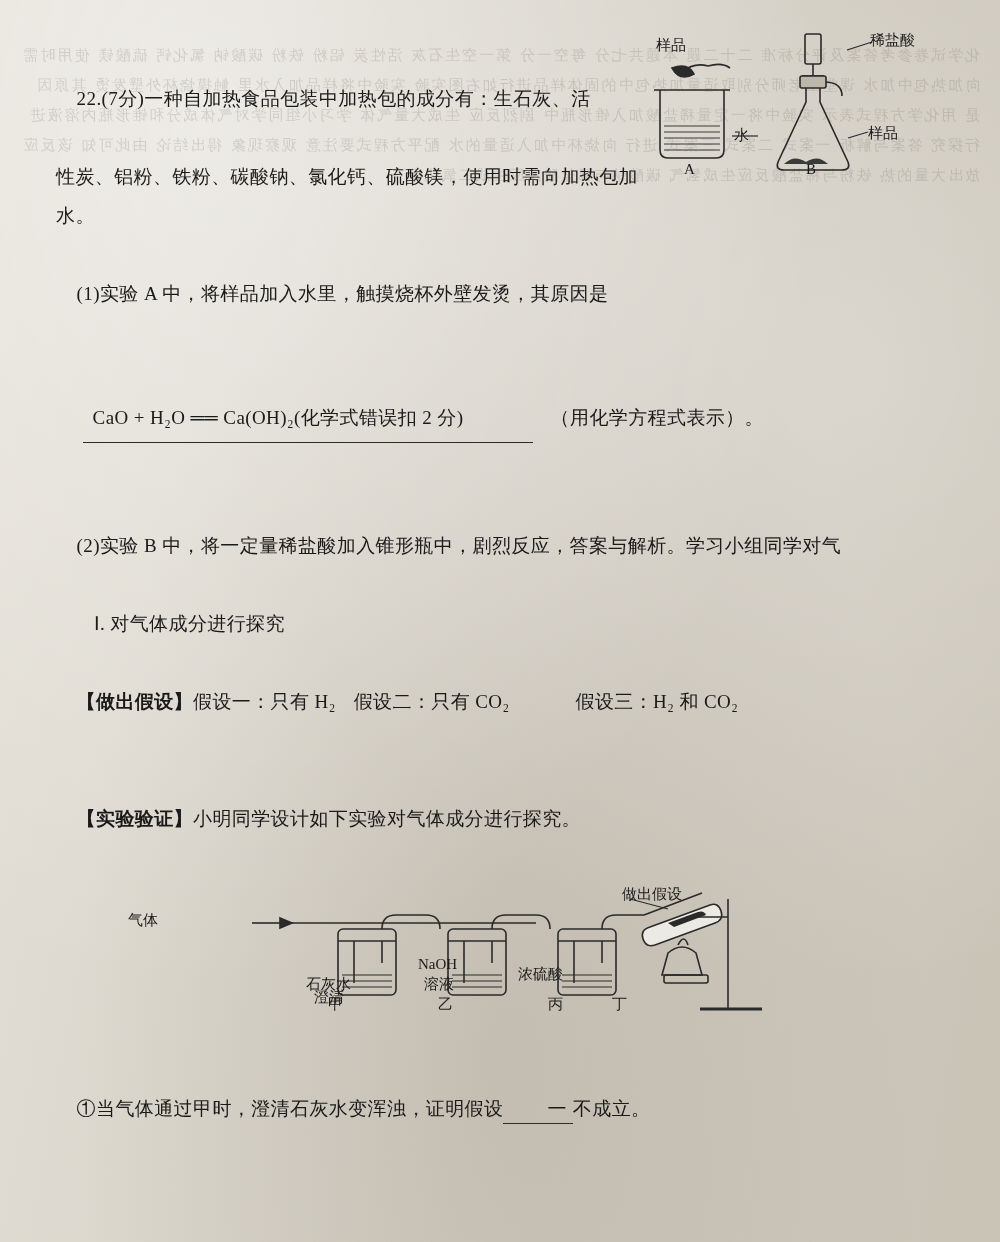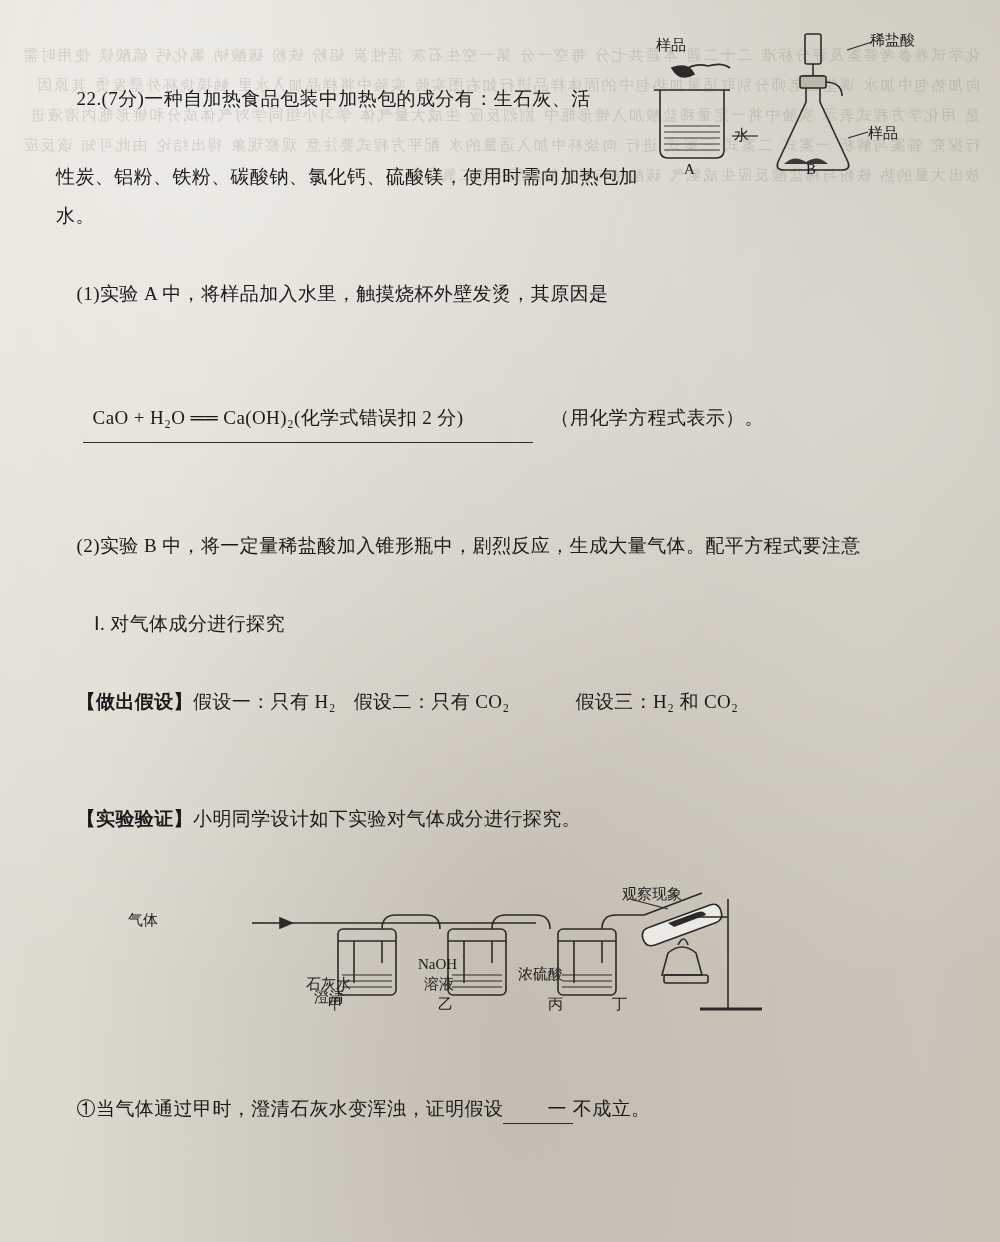--- a/index.html
+++ b/index.html
@@ -143,21 +143,21 @@
   <div class="line" style="width:620px;">性炭、铝粉、铁粉、碳酸钠、氯化钙、硫酸镁，使用时需向加热包加水。</div>
 
   <div class="line indent">
     <span>(1)</span><span>实验 A 中，将样品加入水里，触摸烧杯外壁发烫，其原因是</span>
   </div>
   <div class="line" style="line-height:44px;">
     <span class="eqline">CaO + H₂O ══ Ca(OH)₂(化学式错误扣 2 分)</span><span style="margin-left:18px;text-align:right;">（用化学方程式表示）。</span>
   </div>
 
   <div class="line indent">
-    <span>(2)</span><span>实验 B 中，将一定量稀盐酸加入锥形瓶中，剧烈反应，生成大量气体。配平方程式要注意</span>
+    <span>(2)</span><span>实验 B 中，将一定量稀盐酸加入锥形瓶中，剧烈反应，答案与解析。学习小组同学对气</span>
   </div>
 
   <div class="line indent">Ⅰ. 对气体成分进行探究</div>
 
   <div class="line indent">
     <span class="bold">【做出假设】</span><span>假设一：只有 H₂</span><span style="margin-left:18px;">假设二：只有 CO₂</span><span style="margin-left:66px;">假设三：H₂ 和 CO₂</span>
   </div>
 
   <div class="line indent">
     <span class="bold">【实验验证】</span><span>小明同学设计如下实验对气体成分进行探究。</span>
@@ -232,20 +232,20 @@
     <div class="lbl" style="left:72px;top:28px;">气体</div>
     <div class="lbl" style="left:258px;top:64px;margin-top:41px;">澄清</div>
     <div class="lbl" style="left:250px;top:92px;">石灰水</div>
     <div class="lbl" style="left:272px;top:112px;">甲</div>
     <div class="lbl" style="left:362px;top:72px;">NaOH</div>
     <div class="lbl" style="left:368px;top:92px;">溶液</div>
     <div class="lbl" style="left:382px;top:112px;">乙</div>
     <div class="lbl" style="left:462px;top:82px;">浓硫酸</div>
     <div class="lbl" style="left:492px;top:112px;">丙</div>
     <div class="lbl" style="left:556px;top:112px;">丁</div>
-    <div class="lbl" style="left:566px;top:2px;">观察现象</div>
+    <div class="lbl" style="left:566px;top:2px;">做出假设</div>
   </div>
 
   <div class="line indent">
     <span>①当气体通过甲时，澄清石灰水变浑浊，证明假设</span><span class="ul" style="min-width:56px;text-align:center;">一</span><span>不成立。</span>
   </div>
 
 </div>
 
 </body></html>

